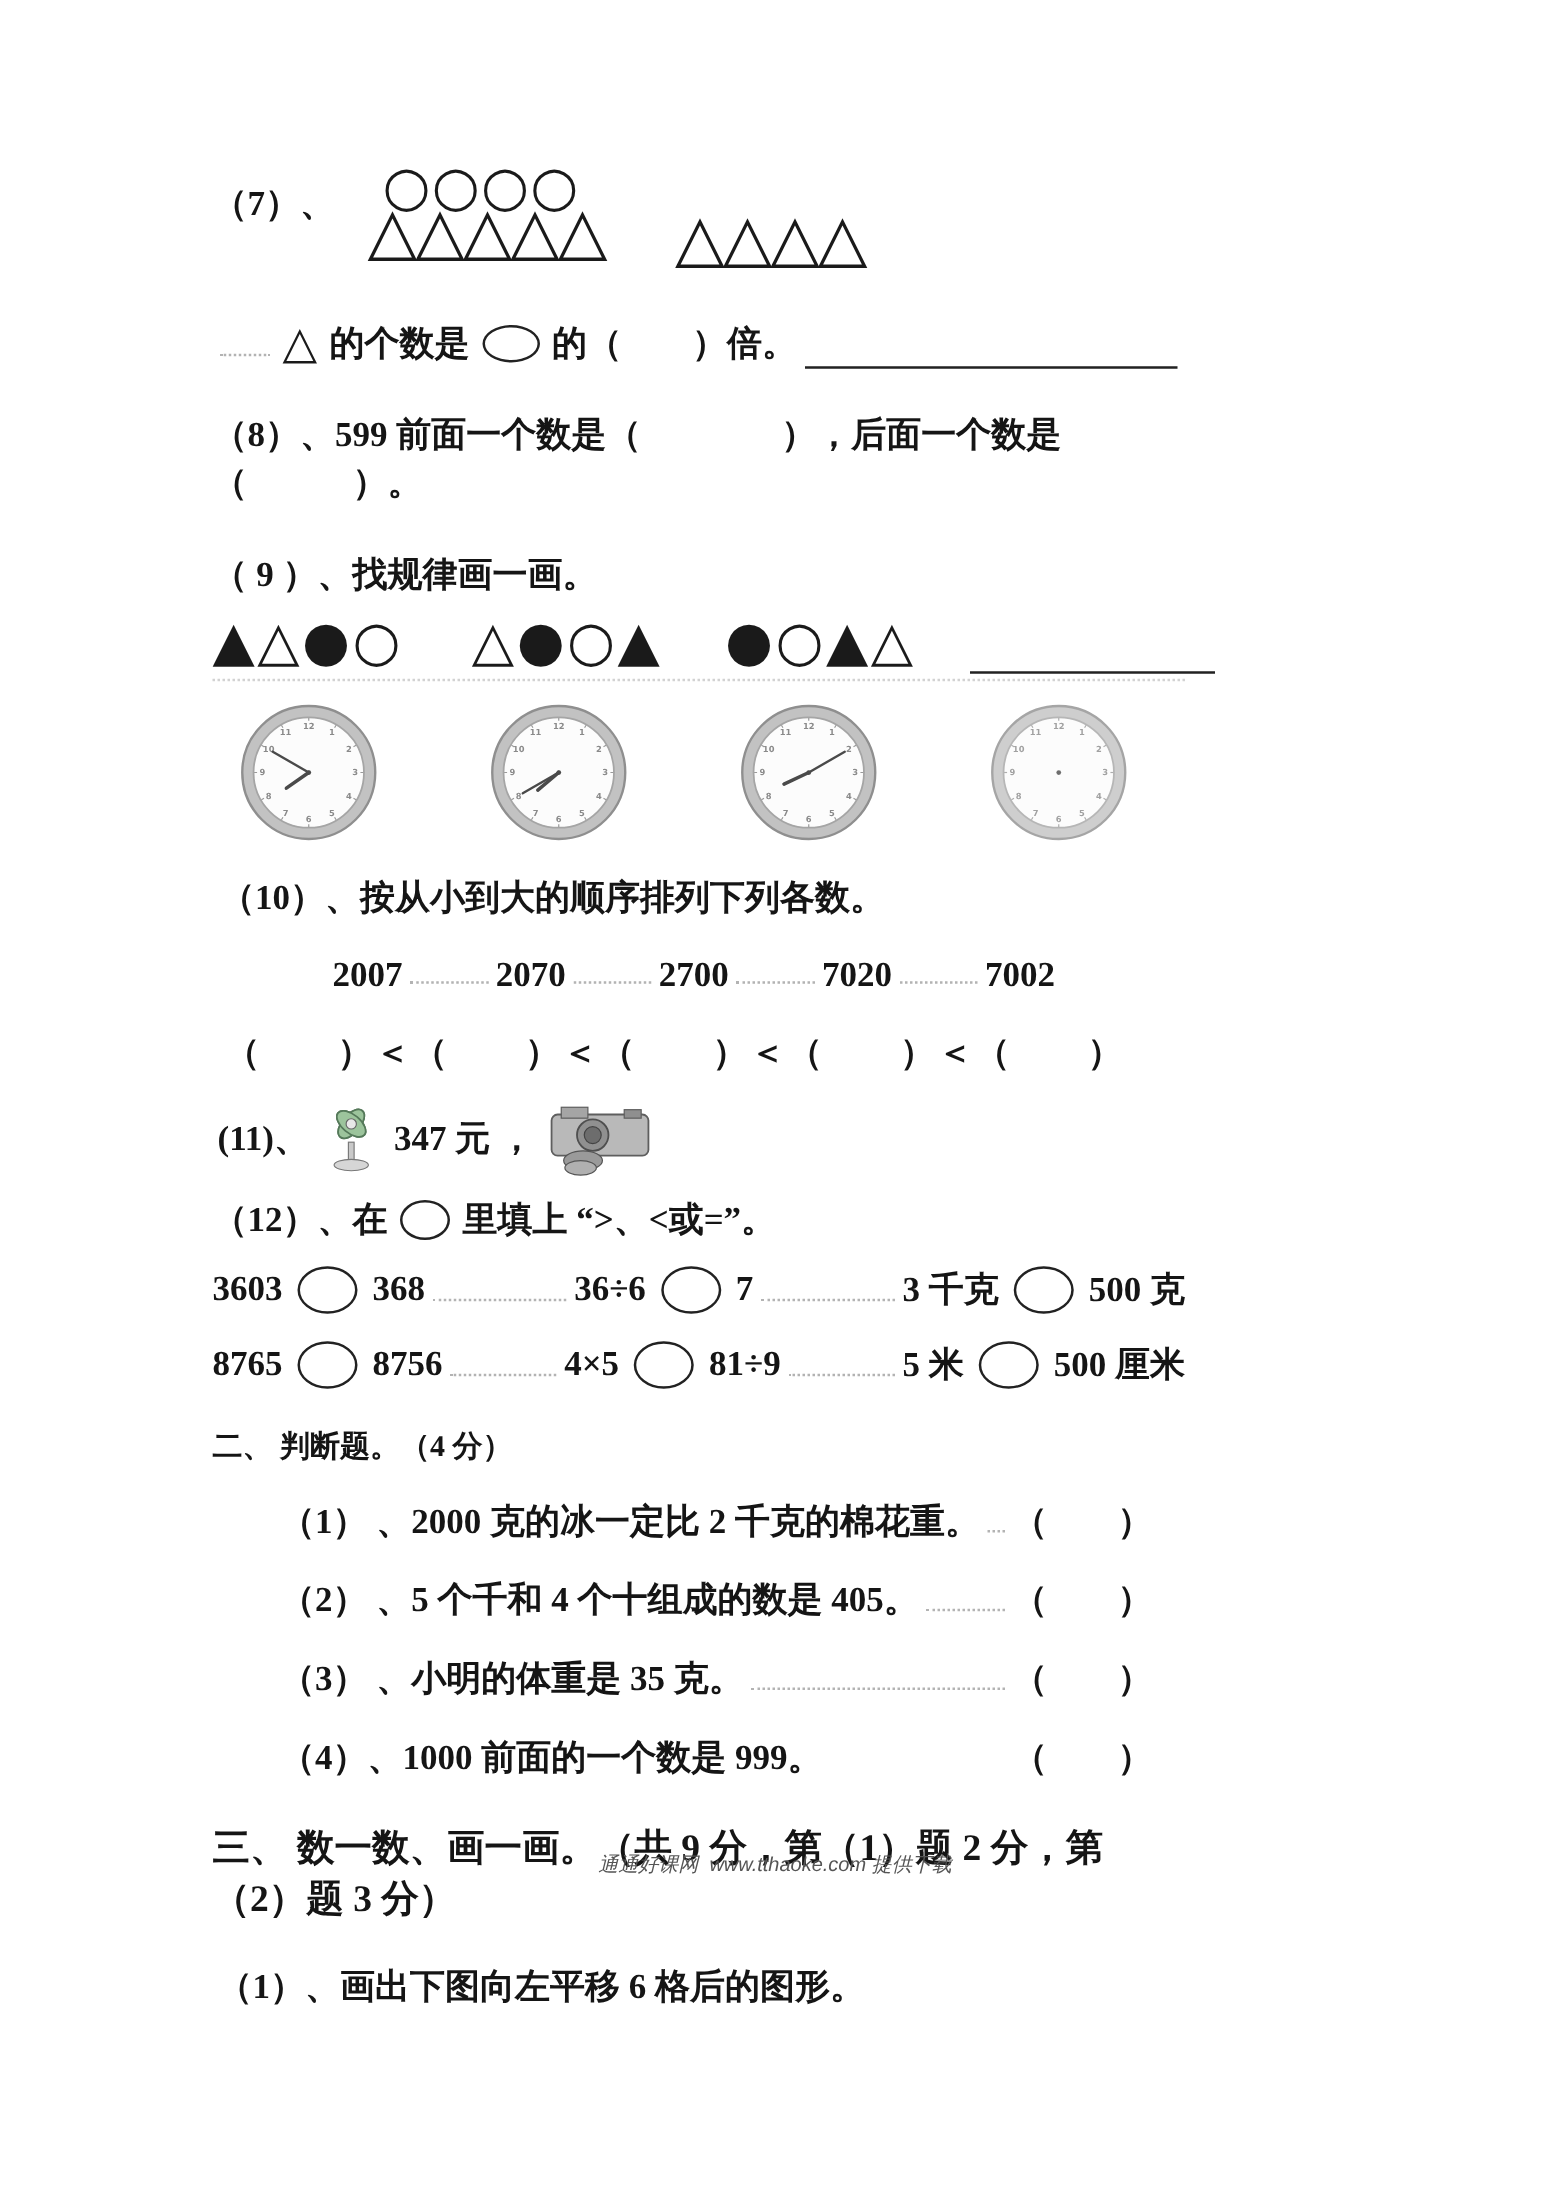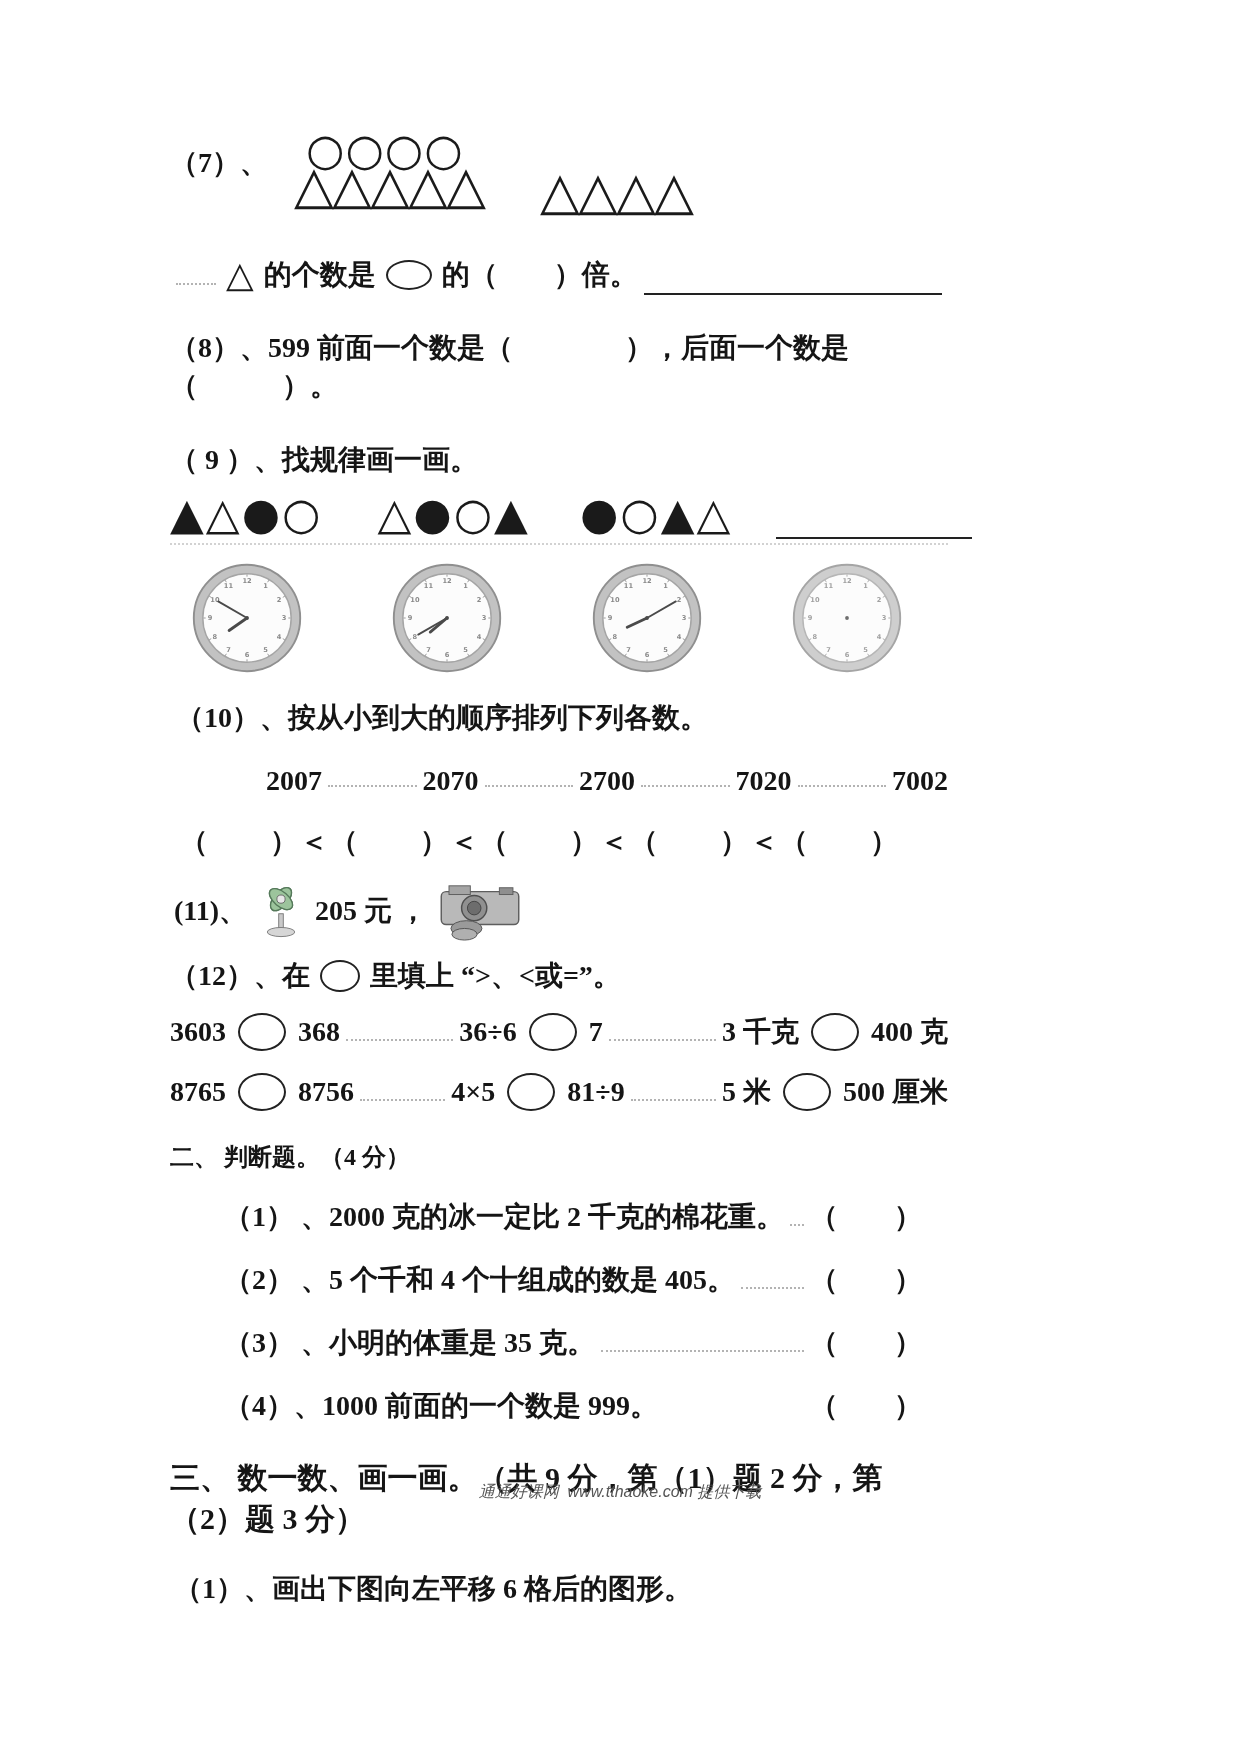--- a/index.html
+++ b/index.html
@@ -33,21 +33,21 @@
   .pattern-row { margin-top:10px; border-bottom:2px dotted #d2d2d2; padding-bottom:4px; }
   .pattern-row .pat { font-size:44px; line-height:50px; letter-spacing:2px; }
   .pattern-row .gap1 { margin-left:55px; }
   .pattern-row .gap2 { margin-left:50px; }
   .pat-uline { width:196px; margin-left:44px; }
 
   .clocks-row { margin-top:16px; padding-left:20px; display:flex; }
   .clock { width:114px; height:114px; margin-right:86px; flex:none; }
 
   .q10-label { margin-top:24px; padding-left:6px; }
-  .numbers-row { margin-top:28px; margin-left:96px; display:flex; align-items:center; }
+  .numbers-row { margin-top:28px; margin-left:96px; margin-right:104px; display:flex; align-items:center; }
   .ineq-row { margin-top:26px; margin-left:10px; letter-spacing:2px; }
 
   .q11-row { margin-top:18px; padding-left:4px; }
   .fan-icon { width:56px; height:64px; margin:0 6px; flex:none; }
   .camera-icon { width:90px; height:62px; margin:0 8px; flex:none; }
 
   .q12-label-row { margin-top:14px; }
   .cmp-row { margin-top:18px; }
   .cmp-row.second { margin-top:22px; }
 
@@ -251,21 +251,21 @@
       <g fill="#9cc49c" stroke="#55795a" stroke-width="1.5">
         <ellipse cx="30" cy="22" rx="8" ry="15" transform="rotate(40 30 22)"></ellipse>
         <ellipse cx="30" cy="22" rx="8" ry="15" transform="rotate(130 30 22)"></ellipse>
         <ellipse cx="30" cy="22" rx="8" ry="15" transform="rotate(220 30 22)"></ellipse>
         <ellipse cx="30" cy="22" rx="8" ry="15" transform="rotate(310 30 22)"></ellipse>
       </g>
       <circle cx="30" cy="22" r="4.5" fill="#e8e8e8" stroke="#666"></circle>
       <rect x="27.5" y="38" width="5" height="16" fill="#c9c9c9" stroke="#777"></rect>
       <ellipse cx="30" cy="58" rx="15" ry="5" fill="#d6d6d6" stroke="#777"></ellipse>
     </svg>
-    <span class="t">205 元 ，</span>
+    <span class="t">347 元 ，</span>
     <svg class="camera-icon" viewBox="0 0 92 64">
       <rect x="6" y="12" width="80" height="34" rx="5" fill="#b9b9b9" stroke="#5e5e5e" stroke-width="1.5"></rect>
       <rect x="14" y="6" width="22" height="9" fill="#a5a5a5" stroke="#5e5e5e"></rect>
       <rect x="66" y="8" width="14" height="7" fill="#8f8f8f" stroke="#5e5e5e"></rect>
       <circle cx="40" cy="29" r="13" fill="#909090" stroke="#4f4f4f" stroke-width="1.5"></circle>
       <circle cx="40" cy="29" r="7" fill="#6d6d6d" stroke="#444"></circle>
       <ellipse cx="32" cy="50" rx="16" ry="8" fill="#9a9a9a" stroke="#555"></ellipse>
       <ellipse cx="30" cy="56" rx="13" ry="6" fill="#b0b0b0" stroke="#555"></ellipse>
     </svg>
   </div>
@@ -280,21 +280,21 @@
     <span class="t">3603</span>
     <span class="oval cmp"></span>
     <span class="t">368</span>
     <span class="dots grow"></span>
     <span class="t">36÷6</span>
     <span class="oval cmp"></span>
     <span class="t">7</span>
     <span class="dots grow"></span>
     <span class="t">3 千克</span>
     <span class="oval cmp"></span>
-    <span class="t">400 克</span>
+    <span class="t">500 克</span>
   </div>
 
   <div class="row cmp-row second">
     <span class="t">8765</span>
     <span class="oval cmp"></span>
     <span class="t">8756</span>
     <span class="dots grow"></span>
     <span class="t">4×5</span>
     <span class="oval cmp"></span>
     <span class="t">81÷9</span>

